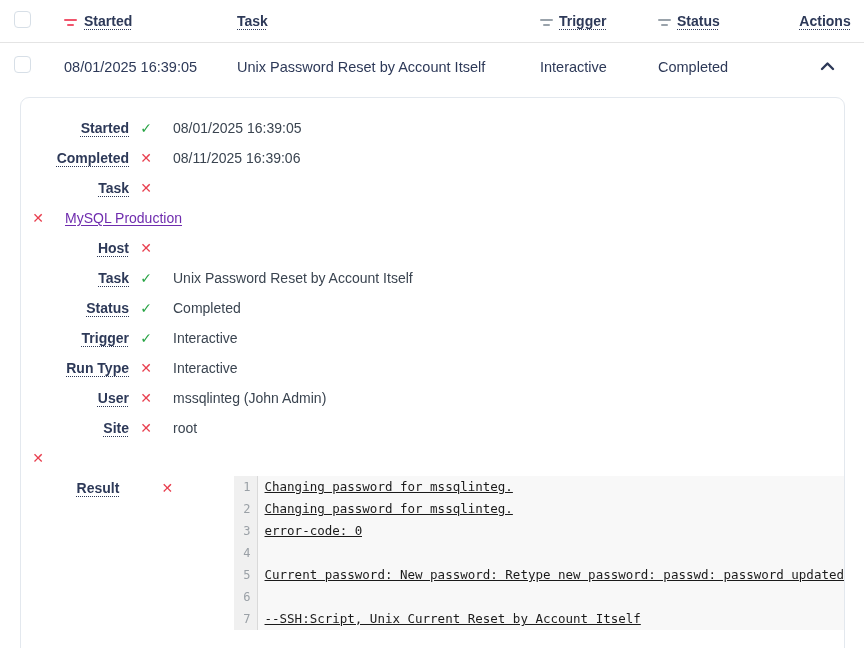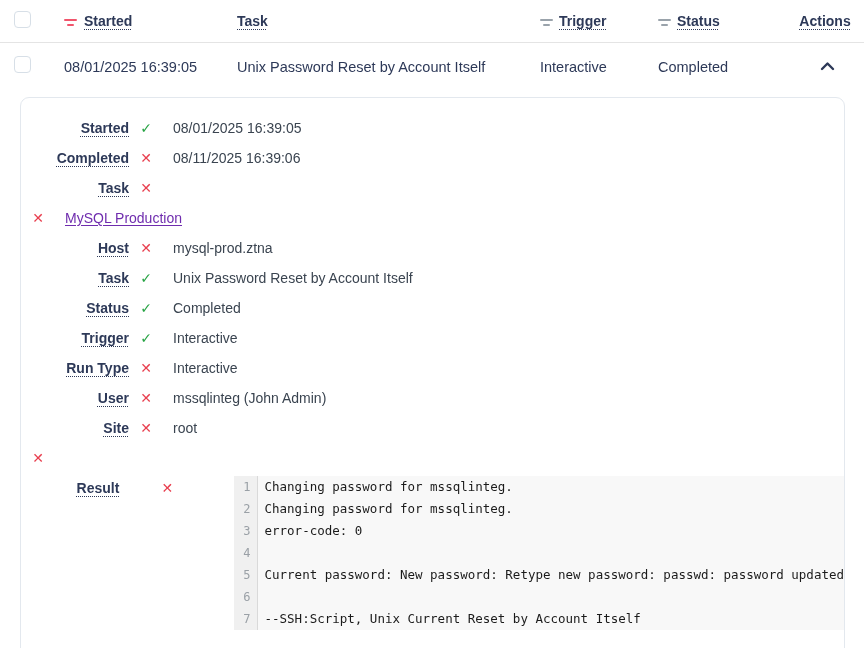--- a/index.html
+++ b/index.html
@@ -45,21 +45,21 @@
   .f-value { margin-left:17px; font-size:14px; color:var(--text); line-height:30px; }
   .link { color:var(--link); text-decoration:underline; text-underline-offset:2px; cursor:pointer; }
 
   
   .code-block { margin:3px 0 0 25px; width:628px;
                 font-family:"DejaVu Sans Mono","Liberation Mono",monospace; font-size:12.5px;
                 background:var(--code-bg); }
   .code-line { display:flex; height:22px; line-height:22px; }
   .code-line .ln { width:24px; flex:none; text-align:right; padding-right:6px; color:#9aa0a6;
                    background:var(--gutter-bg); border-right:1px solid #d9d9d9; font-size:12px; }
-  .code-line .code { padding-left:7px; white-space:pre; color:#1b1b1b; overflow:hidden; }
+  .code-line .code { padding-left:7px; white-space:pre; color:#1b1b1b; overflow:hidden;text-decoration:underline; }
 </style>
 </head>
 <body>
 
 <div class="tbl-header">
   <div class="cell-check">
     <span class="checkbox"></span>
   </div>
   <div class="cell-started">
     <span class="filter-icon filter-red">
@@ -130,21 +130,20 @@
     <span class="f-icon icon-x">✕</span>
     <span class="f-value"></span>
   </div>
       <div class="field-row">
     <span class="f-icon icon-x">✕</span>
     <span class="f-value"><a class="link" href="#">MySQL Production</a></span>
   </div>
       <div class="field-row">
     <span class="f-label">Host</span>
     <span class="f-icon icon-x">✕</span>
-    <span class="f-value">mysql-prod.ztna</span>
   </div>
       <div class="field-row">
     <span class="f-label">Task</span>
     <span class="f-icon icon-check">✓</span>
     <span class="f-value">Unix Password Reset by Account Itself</span>
   </div>
       <div class="field-row">
     <span class="f-label">Status</span>
     <span class="f-icon icon-check">✓</span>
     <span class="f-value">Completed</span>

